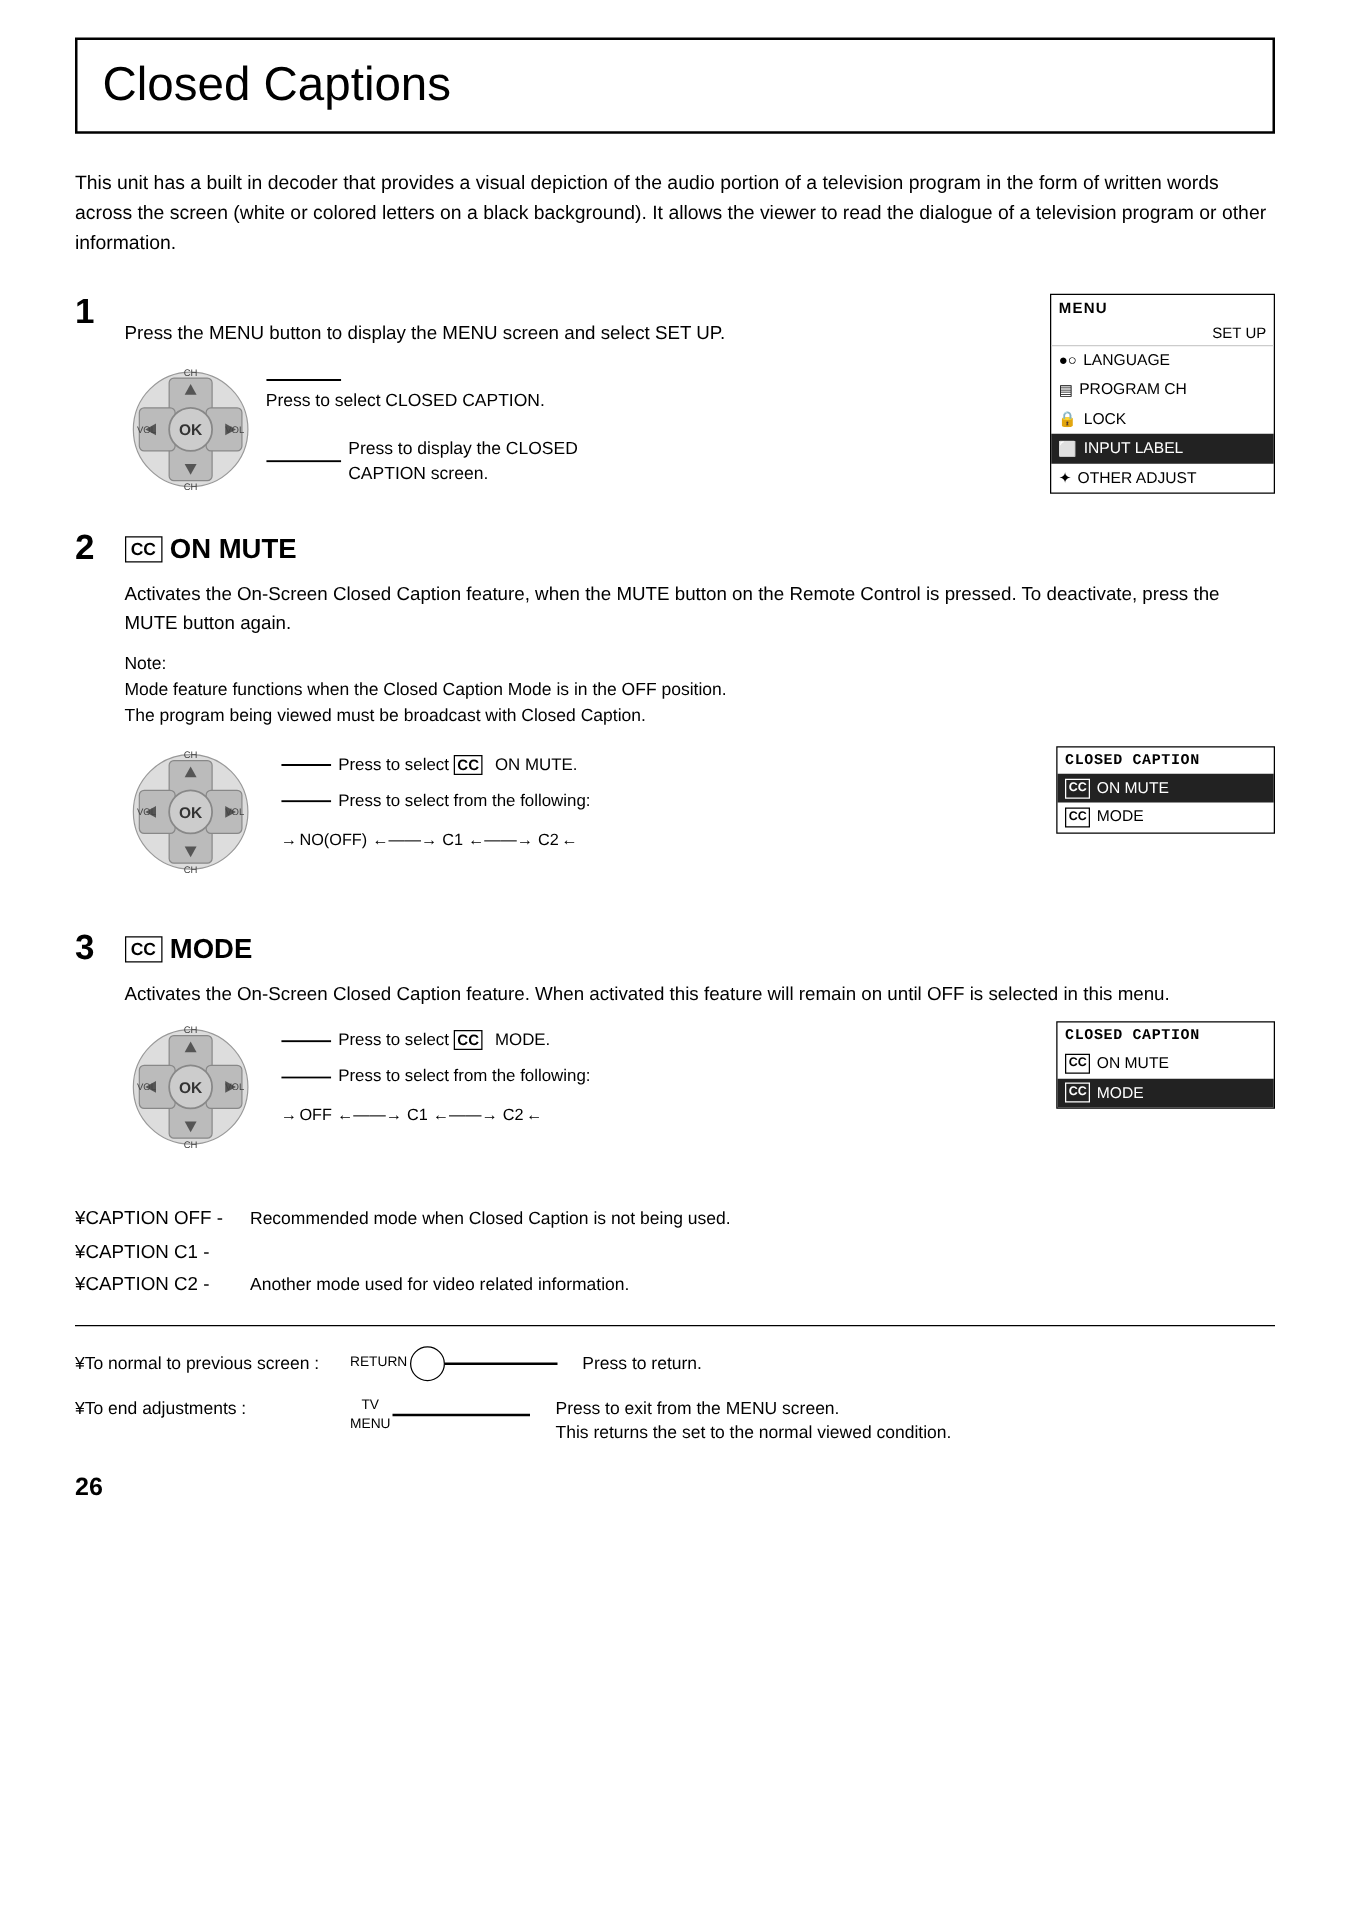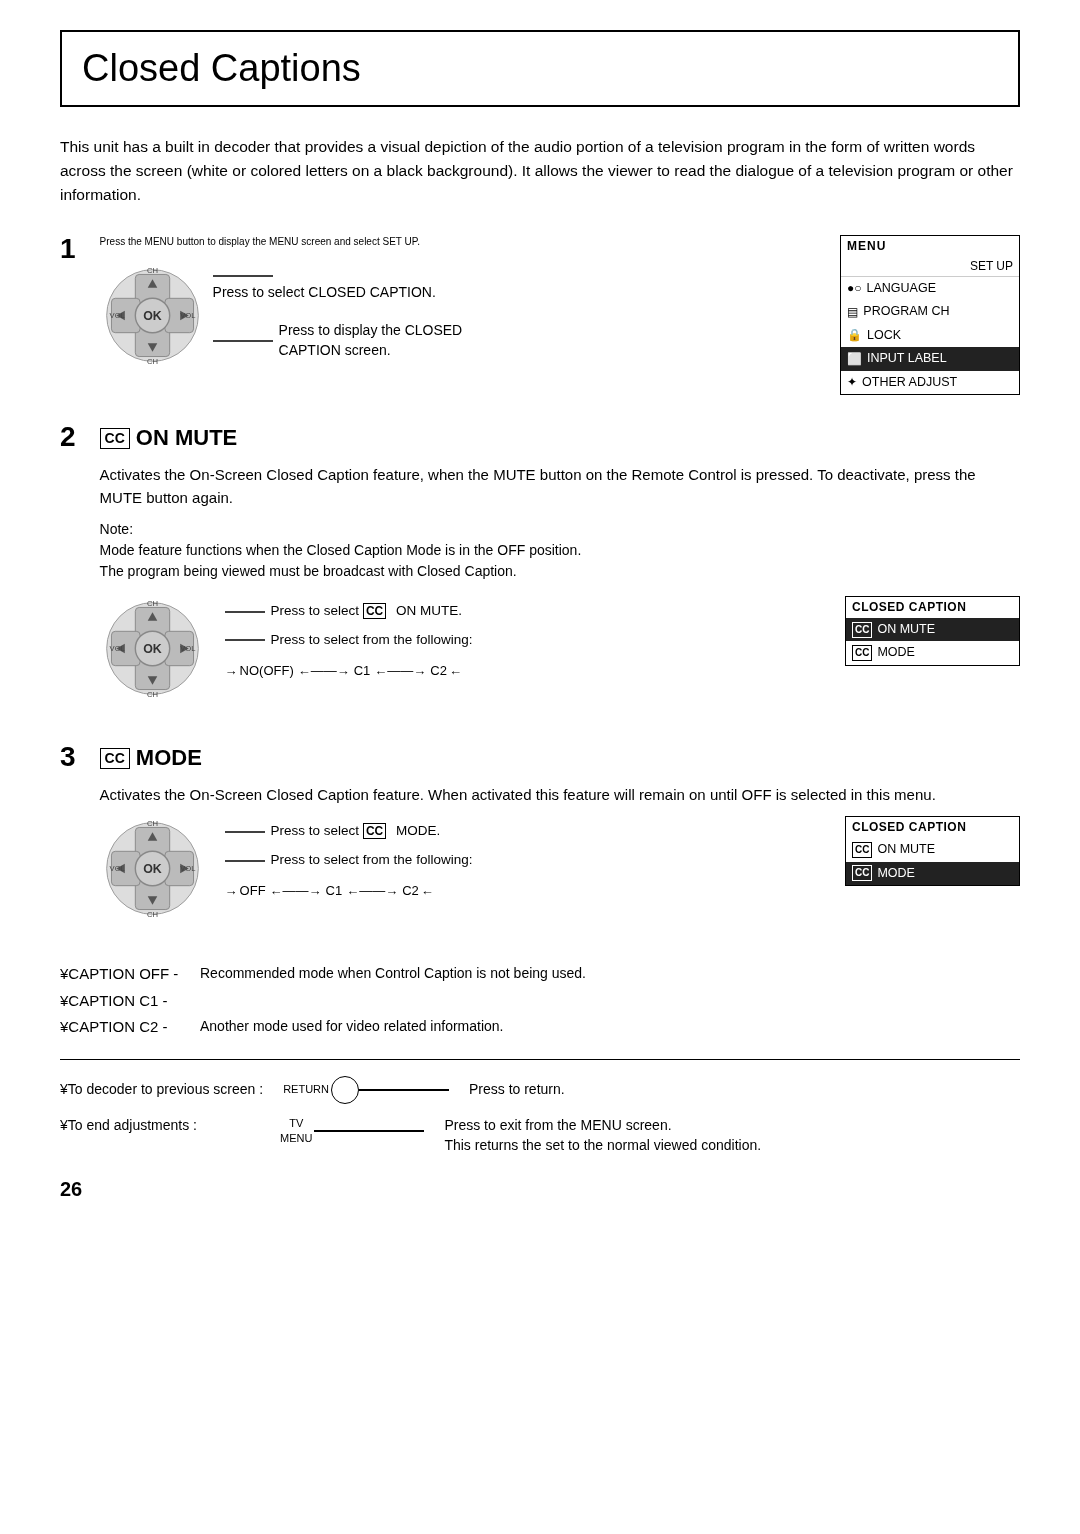--- a/index.html
+++ b/index.html
@@ -133,20 +133,21 @@
     .cc-panel {
       border: 1.5px solid #000;
       min-width: 175px;
       font-size: 12.5px;
     }
     .cc-panel-header {
       font-size: 12px;
       font-weight: bold;
       padding: 2px 6px;
       letter-spacing: 0.5px;
+      font-family: Liberation Mono, monospace;
     }
     .cc-panel-row {
       display: flex;
       align-items: center;
       padding: 3px 6px;
       gap: 5px;
     }
     .cc-panel-row.active {
       background: #222;
       color: #fff;
@@ -251,21 +252,21 @@
 
 <p class="intro-text">This unit has a built in decoder that provides a visual depiction of the audio portion of a television program in the form of written words across the screen (white or colored letters on a black background). It allows the viewer to read the dialogue of a television program or other information.</p>
 
 <div class="step">
   <div style="display:flex; gap:12px; align-items:flex-start;">
     <div class="step-number">1</div>
     <div style="flex:1;">
       <div style="display:flex; align-items:flex-start; gap:20px;">
 
         <div style="flex:1;">
-          <div style="font-size:10px; margin-bottom:14px;">Press the MENU button to display the MENU screen and select SET UP.</div>
+          <div style="font-size:15px; margin-bottom:14px;margin-top:21px;">Press the MENU button to display the MENU screen and select SET UP.</div>
           <div style="display:flex; align-items:flex-start; gap:0;">
 
             <div class="dpad-container">
               <svg class="dpad-svg" viewBox="0 0 110 110">
 
                 <circle cx="55" cy="55" r="48" fill="#ddd" stroke="#999" stroke-width="1"></circle>
 
                 <rect x="37" y="12" width="36" height="30" rx="4" fill="#bbb" stroke="#888" stroke-width="1"></rect>
                 <rect x="37" y="68" width="36" height="30" rx="4" fill="#bbb" stroke="#888" stroke-width="1"></rect>
                 <rect x="12" y="37" width="30" height="36" rx="4" fill="#bbb" stroke="#888" stroke-width="1"></rect>
@@ -486,42 +487,42 @@
       </div>
     </div>
   </div>
 </div>
 
 <div class="caption-notes">
   <div class="caption-note-row">
     <div class="caption-note-label">
       <span class="yen">¥CAPTION OFF -</span>
     </div>
-    <div>Recommended mode when Control Caption is not being used.</div>
+    <div>Recommended mode when Closed Caption is not being used.</div>
   </div>
   <div class="caption-note-row">
     <div class="caption-note-label">
       <span class="yen">¥CAPTION C1 -</span>
     </div>
   </div>
   <div class="caption-note-row">
     <div class="caption-note-label">
       <span class="yen">¥CAPTION C2 -</span>
     </div>
     <div>Another mode used for video related information.</div>
   </div>
 </div>
 
 <div class="bottom-divider"></div>
 
 <div class="footer-section">
 
   <div class="footer-row">
     <div class="footer-left">
-      <span>¥To decoder to previous screen :</span>
+      <span>¥To normal to previous screen :</span>
     </div>
     <div class="footer-center">
       <span class="footer-button-label">RETURN</span>
       <div style="display:flex; align-items:center; gap:0;">
         <div class="footer-button-circle"></div>
         <div class="footer-line"></div>
       </div>
     </div>
     <div>Press to return.</div>
   </div>

